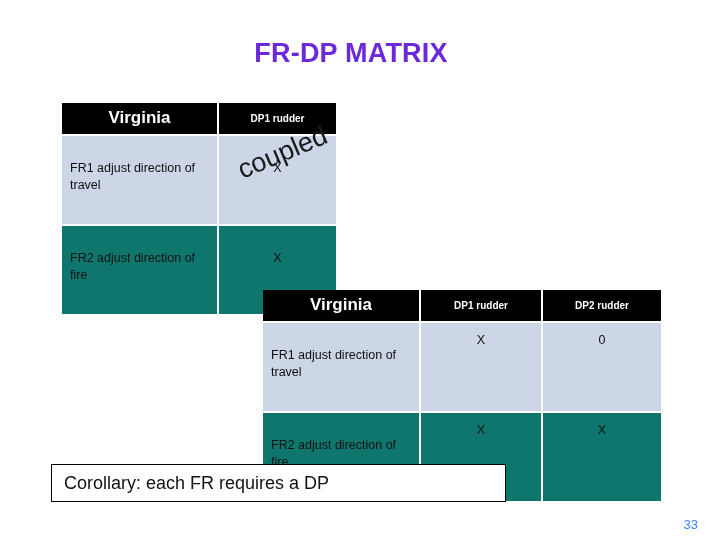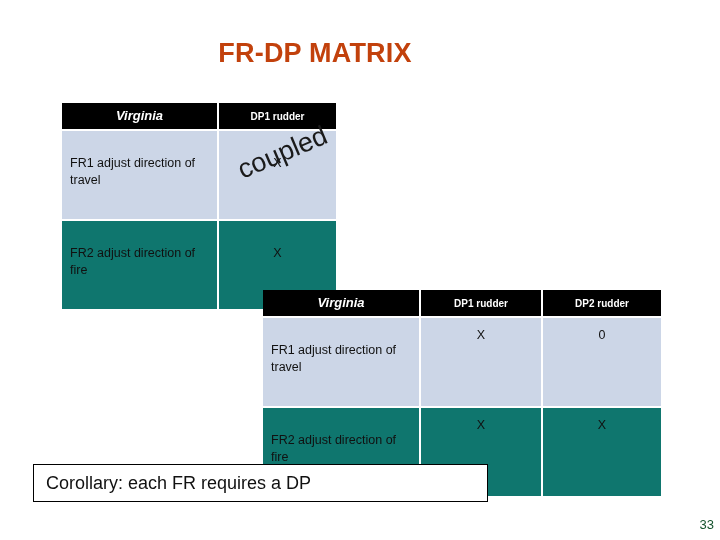--- a/index.html
+++ b/index.html
@@ -19,43 +19,43 @@
   
   #slide-title {
     position: absolute;
     left: 0;
     top: 38px;
     width: 630px;
     text-align: center;
     font-size: 27px;
     font-weight: bold;
     letter-spacing: 0.2px;
-    color: #c2410c;
+    color: #6d28d9;
+    padding-left: 36px;
   }
 
   
   .matrix {
     position: absolute;
     border-collapse: separate;
     border-spacing: 2px;
     table-layout: fixed;
   }
   .matrix th {
     background: #000000;
     color: #ffffff;
     font-size: 10px;
     font-weight: bold;
     text-align: center;
     padding: 6px 4px;
     vertical-align: middle;
     line-height: 1.1;
   }
   .matrix th.row-head-title {
-    font-style: italic;
-    font-size: 13px;
+    font-size: 17px;
   }
   .matrix td {
     font-size: 12.5px;
     padding: 24px 8px;
     vertical-align: top;
     line-height: 1.35;
     color: #111111;
   }
   .matrix tr.row-a td { background: #ccd6e7; }
   .matrix tr.row-b td { background: #0f766e; }
@@ -97,43 +97,43 @@
   #table-monitor .c-fr  { width: 156px; }
   #table-monitor .c-dp1 { width: 120px; }
   #table-monitor .c-dp2 { width: 118px; }
   #table-monitor tr.row-a td { height: 40px; }
   #table-monitor tr.row-b td { height: 40px; }
   #table-monitor td.mark { padding-top: 9px; }
 
   
   #corollary-box {
     position: absolute;
-    left: 33px;
+    left: 51px;
     top: 464px;
     width: 455px;
     height: 38px;
     border: 1.5px solid #000000;
     background: #ffffff;
     box-sizing: border-box;
     display: flex;
     align-items: center;
     padding-left: 12px;
   }
   #corollary-text {
     font-size: 18px;
     color: #111111;
   }
 
   
   #page-number {
     position: absolute;
-    right: 6px;
+    right: 22px;
     bottom: 8px;
     font-size: 13px;
-    color: #14532d;
+    color: #3b82f6;
     margin-left: 42px;
   }
 </style>
 </head>
 <body>
 
 <div id="slide-title">FR-DP MATRIX</div>
 
 <table class="matrix" id="table-virginia">
   <colgroup>

